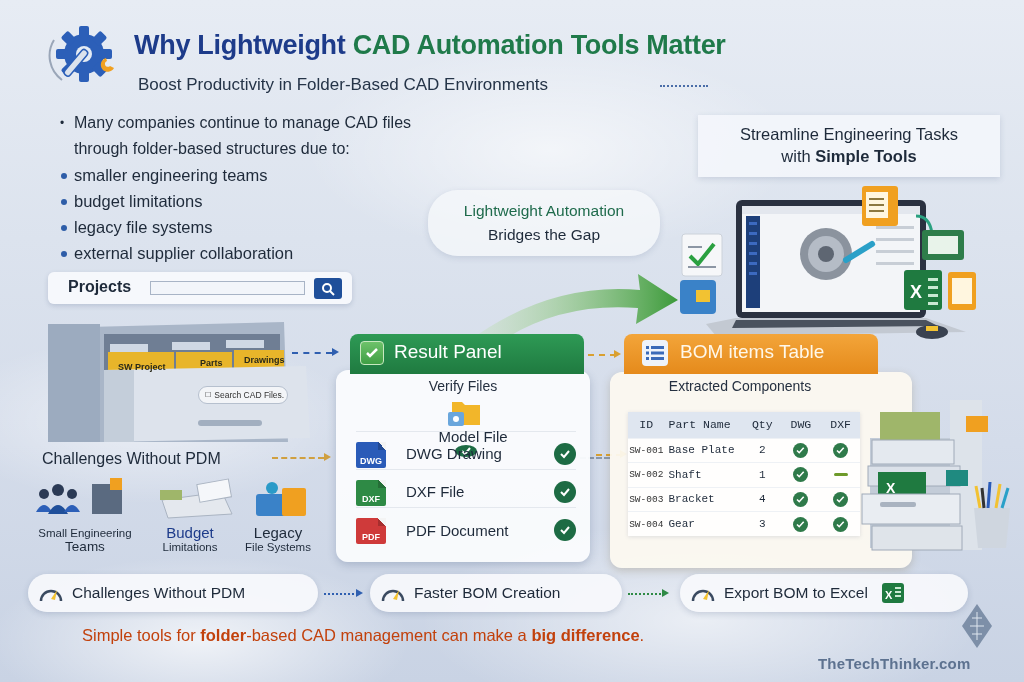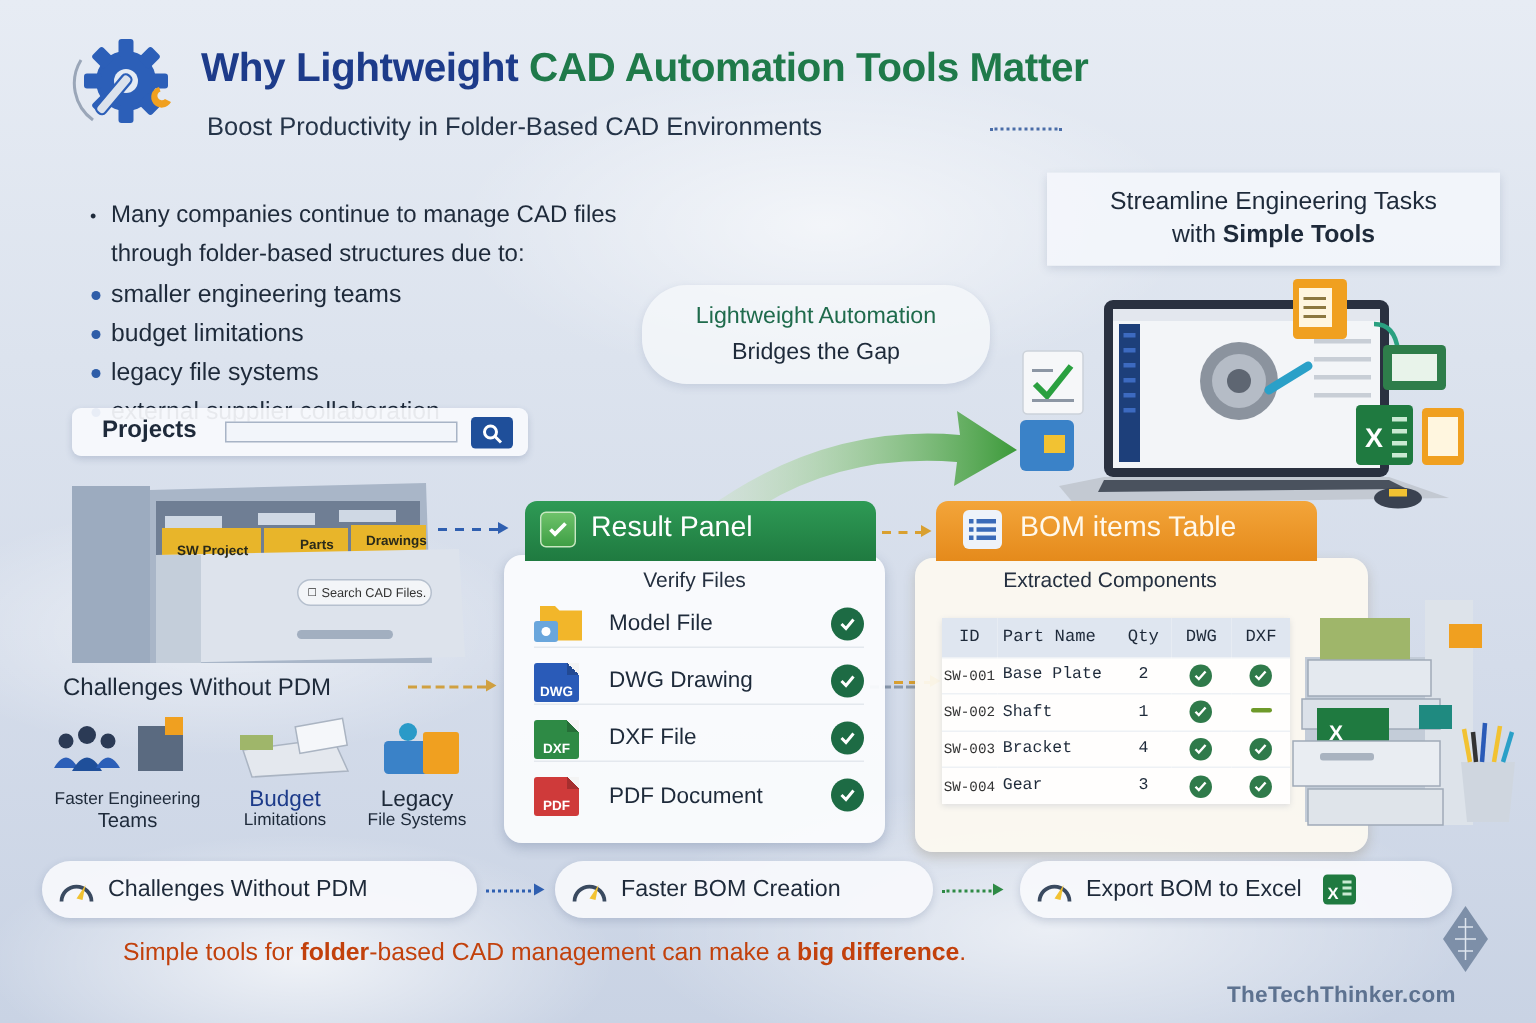--- a/index.html
+++ b/index.html
@@ -26,21 +26,21 @@
   .title .t1 { color: #1d3b8a; }
   .title .t2 { color: #1f7a4a; }
   .subtitle {
     left: 138px; top: 75px; font-size: 17px; color: #253448;
     font-family: "Liberation Sans", sans-serif;
   }
   .subtitle-dots { left: 660px; top: 85px; width: 48px; border-top: 2px dotted #4a6da8; }
 
   
   .intro { left: 60px; top: 110px; font-family: "Liberation Sans", sans-serif; font-size: 16px; line-height: 26px; color: #1e2a3a; }
-  .intro .lead { padding-left: 14px; position: relative; margin-top: 21px; }
+  .intro .lead { padding-left: 14px; position: relative; }
   .intro .lead::before { content: "•"; position: absolute; left: 0; font-size: 12px; }
   .intro .cont { padding-left: 14px; }
   .intro ul { list-style: none; }
   .intro li { padding-left: 14px; position: relative; font-size: 16.5px; }
   .intro li::before { content: ""; position: absolute; left: 1px; top: 11px; width: 6px; height: 6px; border-radius: 50%; background: #2e5da8; }
 
   
   .streamline {
     left: 698px; top: 115px; width: 302px; height: 62px; border-radius: 0;
     background: rgba(245,247,252,0.85); box-shadow: 0 2px 6px rgba(70,90,130,0.18);
@@ -315,21 +315,21 @@
 <div class="abs result-body"></div>
 <div class="abs result-header"></div>
 <div class="abs result-check-box">
   <svg width="16" height="16" viewBox="0 0 16 16">
       <path d="M3 8 l3 3 l7 -7" stroke="#fff" stroke-width="2.5" fill="none"></path>
     </svg>
 </div>
 <div class="abs result-title">Result Panel</div>
 <div class="abs verify-title">Verify Files</div>
 
-<div class="abs file-row" style="top:400px;">
+<div class="abs file-row" style="top:400px;flex-direction:column;">
   <div class="file-icon">
     <svg width="36" height="30" viewBox="0 0 36 30">
         <path d="M4 4 h10 l3 3 h15 v20 h-28 z" fill="#f2b62a"></path>
         <rect x="0" y="14" width="16" height="14" rx="2" fill="#6aa6dc"></rect>
         <circle cx="8" cy="21" r="3" fill="#fff"></circle>
       </svg>
   </div>
   <span class="name">Model File</span>
   <span class="check-circle">
       <svg width="12" height="12" viewBox="0 0 12 12">
@@ -498,21 +498,21 @@
       <rect x="128" y="12" width="22" height="10" fill="#9fb66a"></rect>
       <rect x="166" y="4" width="32" height="18" fill="#f5f7fa" stroke="#aab4c2" transform="rotate(-10 180 12)"></rect>
     </g>
   <g>
       <rect x="224" y="16" width="30" height="22" rx="3" fill="#3a82c8"></rect>
       <rect x="250" y="10" width="24" height="28" rx="2" fill="#f0a020"></rect>
       <circle cx="240" cy="10" r="6" fill="#2a9ac8"></circle>
     </g>
 </svg>
 <div class="abs ch-label" style="left:30px;top:526px;width:110px;">
-  <div style="font-size:11.5px;">Faster Engineering</div>
+  <div style="font-size:11.5px;">Small Engineering</div>
   <div style="font-size:13.5px;">Teams</div>
 </div>
 <div class="abs ch-label" style="left:152px;top:526px;width:76px;">
   <div style="font-size:15px;color:#1d3b8a;">Budget</div>
   <div style="font-size:11.5px;">Limitations</div>
 </div>
 <div class="abs ch-label" style="left:236px;top:526px;width:84px;">
   <div style="font-size:15px;">Legacy</div>
   <div style="font-size:11.5px;">File Systems</div>
 </div>

